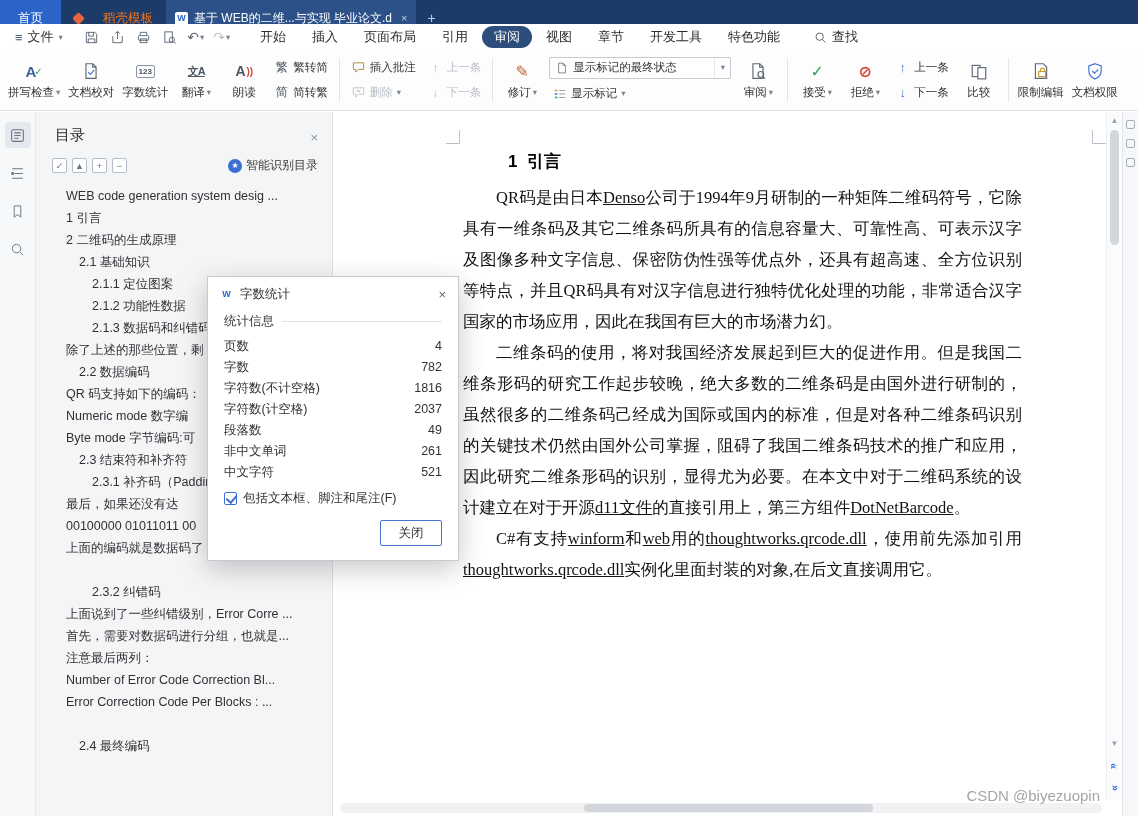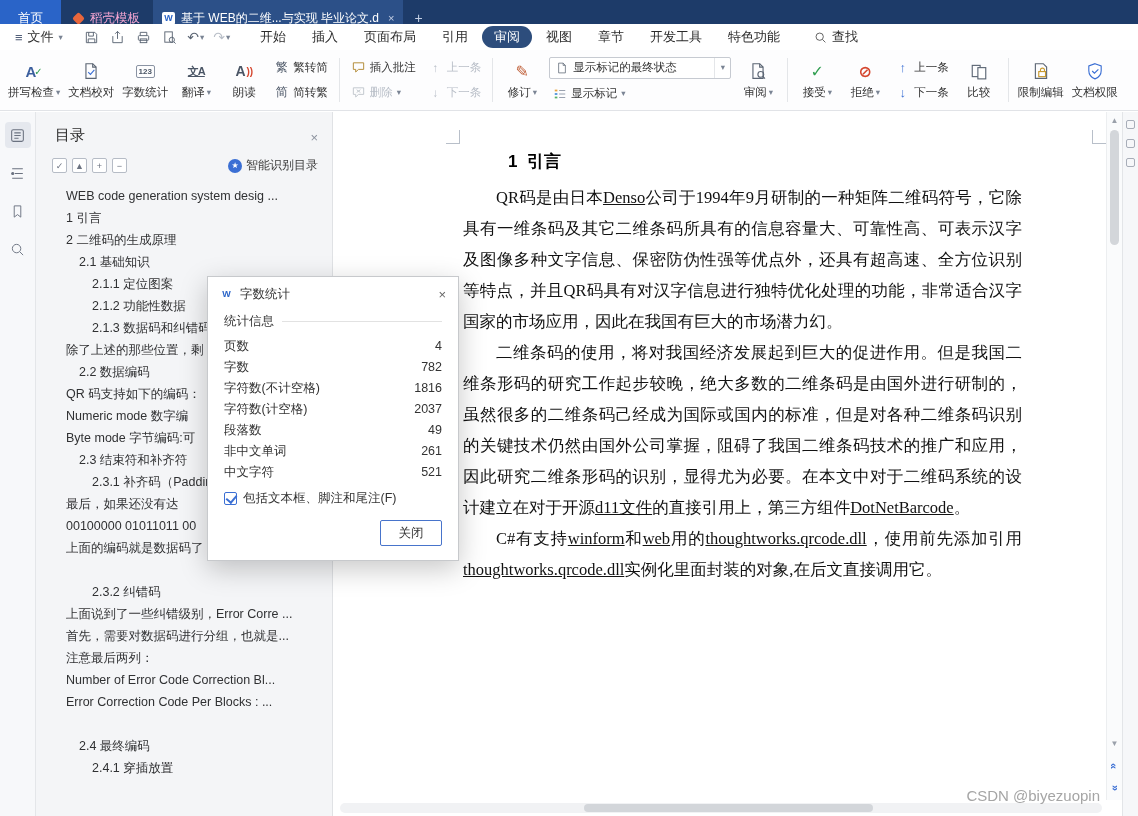--- a/index.html
+++ b/index.html
@@ -5,21 +5,21 @@
   html,body{margin:0;padding:0;}
   body{width:1138px;height:816px;overflow:hidden;position:relative;background:#fff;
        font-family:"Liberation Sans","DejaVu Sans",sans-serif;-webkit-font-smoothing:antialiased;}
   *{box-sizing:border-box;}
 
   
   .titlebar{position:absolute;top:0;left:0;right:0;height:36px;background:var(--titlebar-bg,#1d3b69);
             display:flex;align-items:stretch;}
   .home-tab{display:flex;align-items:center;padding:0 18px;background:var(--home-tab-bg,#2a64c8);
             color:#fff;font-size:12.5px;}
-  .docer-tab{display:flex;align-items:center;gap:7px;padding:0 13px;color:#f9a8d4;font-size:12.5px;}
+  .docer-tab{display:flex;align-items:center;gap:20px;padding:0 13px;color:#f97316;font-size:12.5px;}
   .docer-dot{width:9px;height:9px;border-radius:2px;background:var(--docer-orange,#e8663c);transform:rotate(45deg);}
   .doc-tab{display:flex;align-items:center;gap:6px;padding:0 9px;background:var(--doc-tab-bg,#2c5088);
            color:#fff;font-size:12px;max-width:260px;}
   .wlogo{width:13px;height:13px;border-radius:2px;background:#fff;color:var(--home-tab-bg,#2a64c8);
          font-size:9px;font-weight:bold;display:flex;align-items:center;justify-content:center;flex:0 0 auto;}
   .doc-tab-title{white-space:nowrap;overflow:hidden;text-overflow:ellipsis;}
   .tb-x{color:#c4cfe4;font-size:11px;margin-left:3px;}
   .tb-new{display:flex;align-items:center;padding:0 11px;color:#c4cfe4;font-size:14px;}
 
   
@@ -505,21 +505,20 @@
       <div class="toc-item lvl0">最后，如果还没有达</div>
       <div class="toc-item lvl0">00100000 01011011 00</div>
       <div class="toc-item lvl0 gap">上面的编码就是数据码了，叫 Data Co ...</div>
       <div class="toc-item lvl2">2.3.2 纠错码</div>
       <div class="toc-item lvl0">上面说到了一些纠错级别，Error Corre ...</div>
       <div class="toc-item lvl0">首先，需要对数据码进行分组，也就是...</div>
       <div class="toc-item lvl0">注意最后两列：</div>
       <div class="toc-item lvl0">Number of Error Code Correction Bl...</div>
       <div class="toc-item lvl0 gap">Error Correction Code Per Blocks : ...</div>
       <div class="toc-item lvl1">2.4 最终编码</div>
-      <div class="toc-item lvl2">2.4.1 穿插放置</div>
     </div>
 </div>
 
 <div class="docarea">
   <div class="crop tl"></div>
   <div class="crop tr"></div>
   <div class="doc-content">
     <h2 class="doc-h">1  引言</h2>
     <div>
         <p class="doc-p"><span>QR码是由日本</span><span class="u">Denso</span><span>公司于1994年9月研制的一种矩阵二维码符号，它除具有一维条码及其它二维条码所具有的信息容量大、可靠性高、可表示汉字及图像多种文字信息、保密防伪性强等优点外，还具有超高速、全方位识别等特点，并且QR码具有对汉字信息进行独特优化处理的功能，非常适合汉字国家的市场应用，因此在我国有巨大的市场潜力幻。</span></p>

